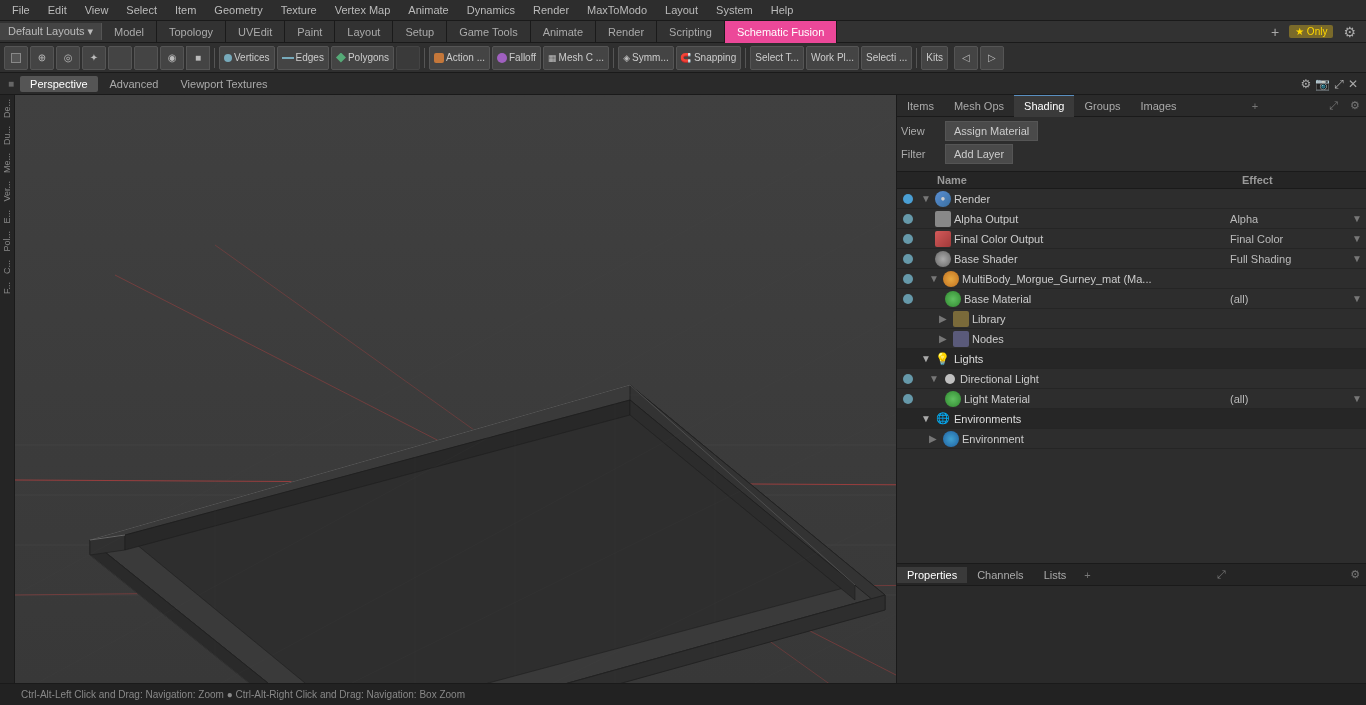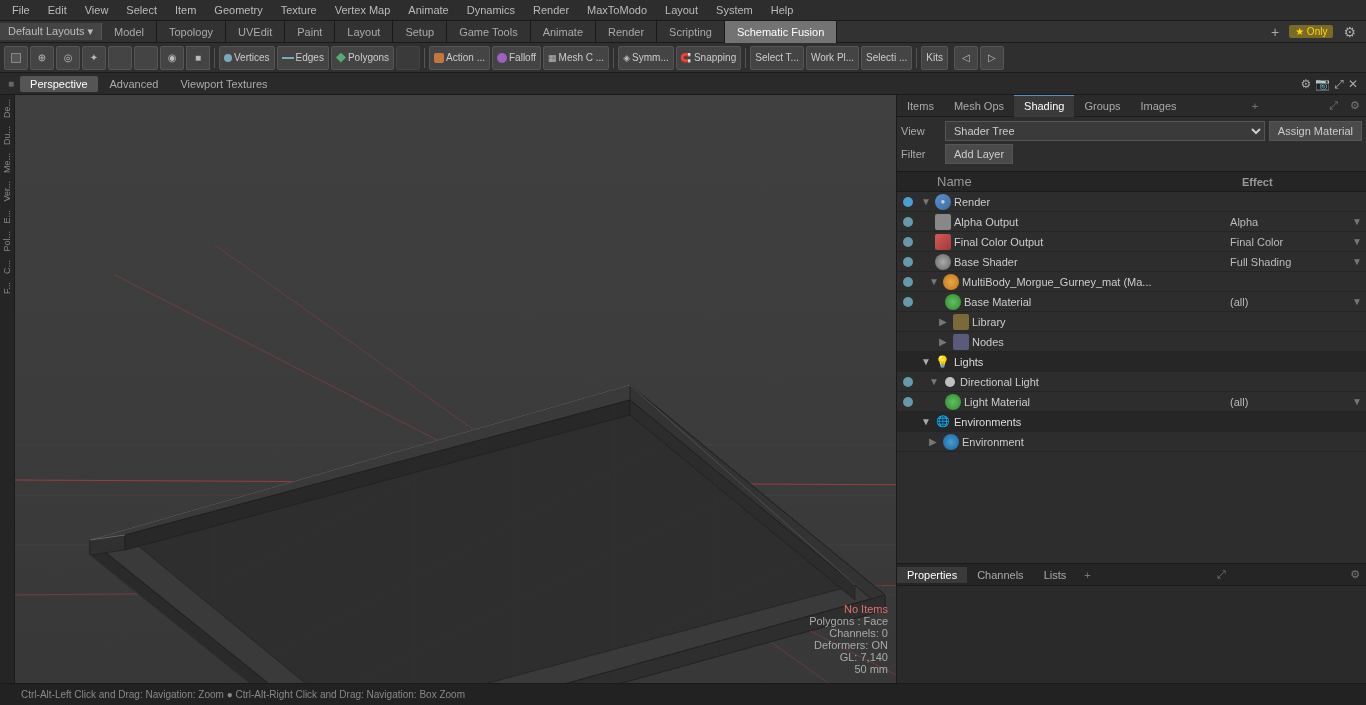--- a/index.html
+++ b/index.html
@@ -7,21 +7,21 @@
 
     
     #menubar { height: 21px; background: #2d2d2d; display: flex; align-items: center; padding: 0 4px; gap: 2px; border-bottom: 1px solid #1a1a1a; }
     .menu-item { padding: 2px 8px; color: #bbb; cursor: pointer; font-size: 11px; }
 
     
     #layoutbar { height: 22px; background: #323232; display: flex; align-items: center; border-bottom: 1px solid #1a1a1a; }
     #default-layouts { padding: 2px 8px; color: #bbb; font-size: 11px; background: #444; border-right: 1px solid #555; cursor: pointer; }
     .layout-tabs { display: flex; align-items: flex-start; flex: 1; }
     .layout-tab { padding: 3px 12px; font-size: 11px; color: #aaa; cursor: pointer; border-right: 1px solid #1a1a1a; height: 22px; display: flex; align-items: center; }
-    .layout-tab.active { background: #737373; color: #fff; }
+    .layout-tab.active { background: #ec4899; color: #fff; }
     .layout-tab-right { margin-left: auto; display: flex; align-items: center; gap: 4px; padding-right: 4px; }
     .only-badge { background: #7a6a2a; color: #ffd700; padding: 1px 6px; font-size: 10px; border-radius: 2px; }
     .plus-btn { color: #aaa; padding: 2px 6px; cursor: pointer; font-size: 14px; }
 
     
     #toolbar { height: 30px; background: #2f2f2f; display: flex; align-items: center; padding: 0 4px; gap: 2px; border-bottom: 1px solid #1a1a1a; }
     .toolbar-btn { height: 24px; min-width: 24px; padding: 0 4px; background: #444; border: 1px solid #555; border-radius: 2px; display: flex; align-items: center; justify-content: center; cursor: pointer; color: #bbb; font-size: 10px; gap: 2px; }
     .toolbar-sep { width: 1px; height: 20px; background: #555; margin: 0 2px; }
     .toolbar-btn-text { font-size: 10px; color: #ccc; }
 
@@ -56,21 +56,21 @@
     
     #shader-panel { padding: 4px; background: #2d2d2d; border-bottom: 1px solid #1a1a1a; }
     .shader-row { display: flex; align-items: center; gap: 4px; margin-bottom: 3px; }
     .shader-label { color: #aaa; font-size: 11px; width: 40px; }
     .shader-select { flex: 1; height: 20px; background: #3a3a3a; border: 1px solid #555; color: #ccc; font-size: 11px; padding: 0 4px; }
     .shader-btn { height: 20px; padding: 0 8px; background: #4a4a4a; border: 1px solid #555; color: #ccc; font-size: 11px; cursor: pointer; }
 
     
     #shader-tree { flex: 1; overflow-y: auto; background: #2d2d2d; }
     .tree-header { display: flex; align-items: center; padding: 2px 4px; background: #252525; border-bottom: 1px solid #1a1a1a; }
-    .tree-col-name { flex: 1; font-size: 13px; color: #999; font-weight: normal; }
+    .tree-col-name { flex: 1; font-size: 11px; color: #999; font-weight: bold; }
     .tree-col-effect { width: 120px; font-size: 11px; color: #999; font-weight: bold; }
 
     .tree-item { display: flex; align-items: center; height: 20px; padding: 0 2px; border-bottom: 1px solid #252525; }
     .tree-vis { width: 18px; height: 18px; display: flex; align-items: center; justify-content: center; color: #4a9fd4; font-size: 10px; cursor: pointer; }
     .tree-vis-dot { width: 10px; height: 10px; border-radius: 50%; background: #4a9fd4; cursor: pointer; }
     .tree-arrow { width: 14px; color: #777; cursor: pointer; font-size: 10px; display: flex; align-items: center; }
     .tree-icon { width: 16px; height: 16px; margin-right: 3px; border-radius: 50%; display: inline-flex; align-items: center; justify-content: center; font-size: 8px; }
     .icon-render { background: linear-gradient(135deg, #5a8fd4, #3a6fa0); }
     .icon-alpha { background: #888; border-radius: 2px; }
     .icon-color { background: linear-gradient(135deg, #d45a5a, #a03a3a); border-radius: 2px; }
@@ -304,50 +304,39 @@
         <g transform="translate(55, 620)">
           <line x1="0" y1="0" x2="20" y2="-10" stroke="#c04040" stroke-width="2"></line>
           <line x1="0" y1="0" x2="0" y2="-20" stroke="#40c040" stroke-width="2"></line>
           <line x1="0" y1="0" x2="-15" y2="-8" stroke="#4060c0" stroke-width="2"></line>
           <text x="22" y="-8" fill="#c04040" font-size="8">X</text>
           <text x="-3" y="-22" fill="#40c040" font-size="8">Y</text>
           <text x="-28" y="-5" fill="#4060c0" font-size="8">Z</text>
         </g>
       </svg>
 
-      <div class="vp-info">
-        <div class="vp-info-line vp-info-noitems">No Items</div>
-        <div class="vp-info-line vp-info-normal">Polygons : Face</div>
-        <div class="vp-info-line vp-info-normal">Channels: 0</div>
-        <div class="vp-info-line vp-info-normal">Deformers: ON</div>
-        <div class="vp-info-line vp-info-normal">GL: 7,140</div>
-        <div class="vp-info-line vp-info-normal">50 mm</div>
-      </div>
     </div>
   </div>
 
   <div id="right-panel">
 
     <div class="panel-tabs">
       <span class="panel-tab">Items</span>
       <span class="panel-tab">Mesh Ops</span>
       <span class="panel-tab active">Shading</span>
       <span class="panel-tab">Groups</span>
       <span class="panel-tab">Images</span>
       <span class="panel-tab-plus">+</span>
       <span class="panel-expand">⤢</span>
       <span class="panel-expand2">⚙</span>
     </div>
 
     <div id="shader-panel">
       <div class="shader-row">
         <span class="shader-label">View</span>
-        <select class="shader-select">
-          <option>Shader Tree</option>
-        </select>
         <button class="shader-btn">Assign Material</button>
       </div>
       <div class="shader-row">
         <span class="shader-label">Filter</span>
         <button class="shader-btn">Add Layer</button>
       </div>
     </div>
 
     <div class="tree-header">
       <div style="width:18px;"></div>

